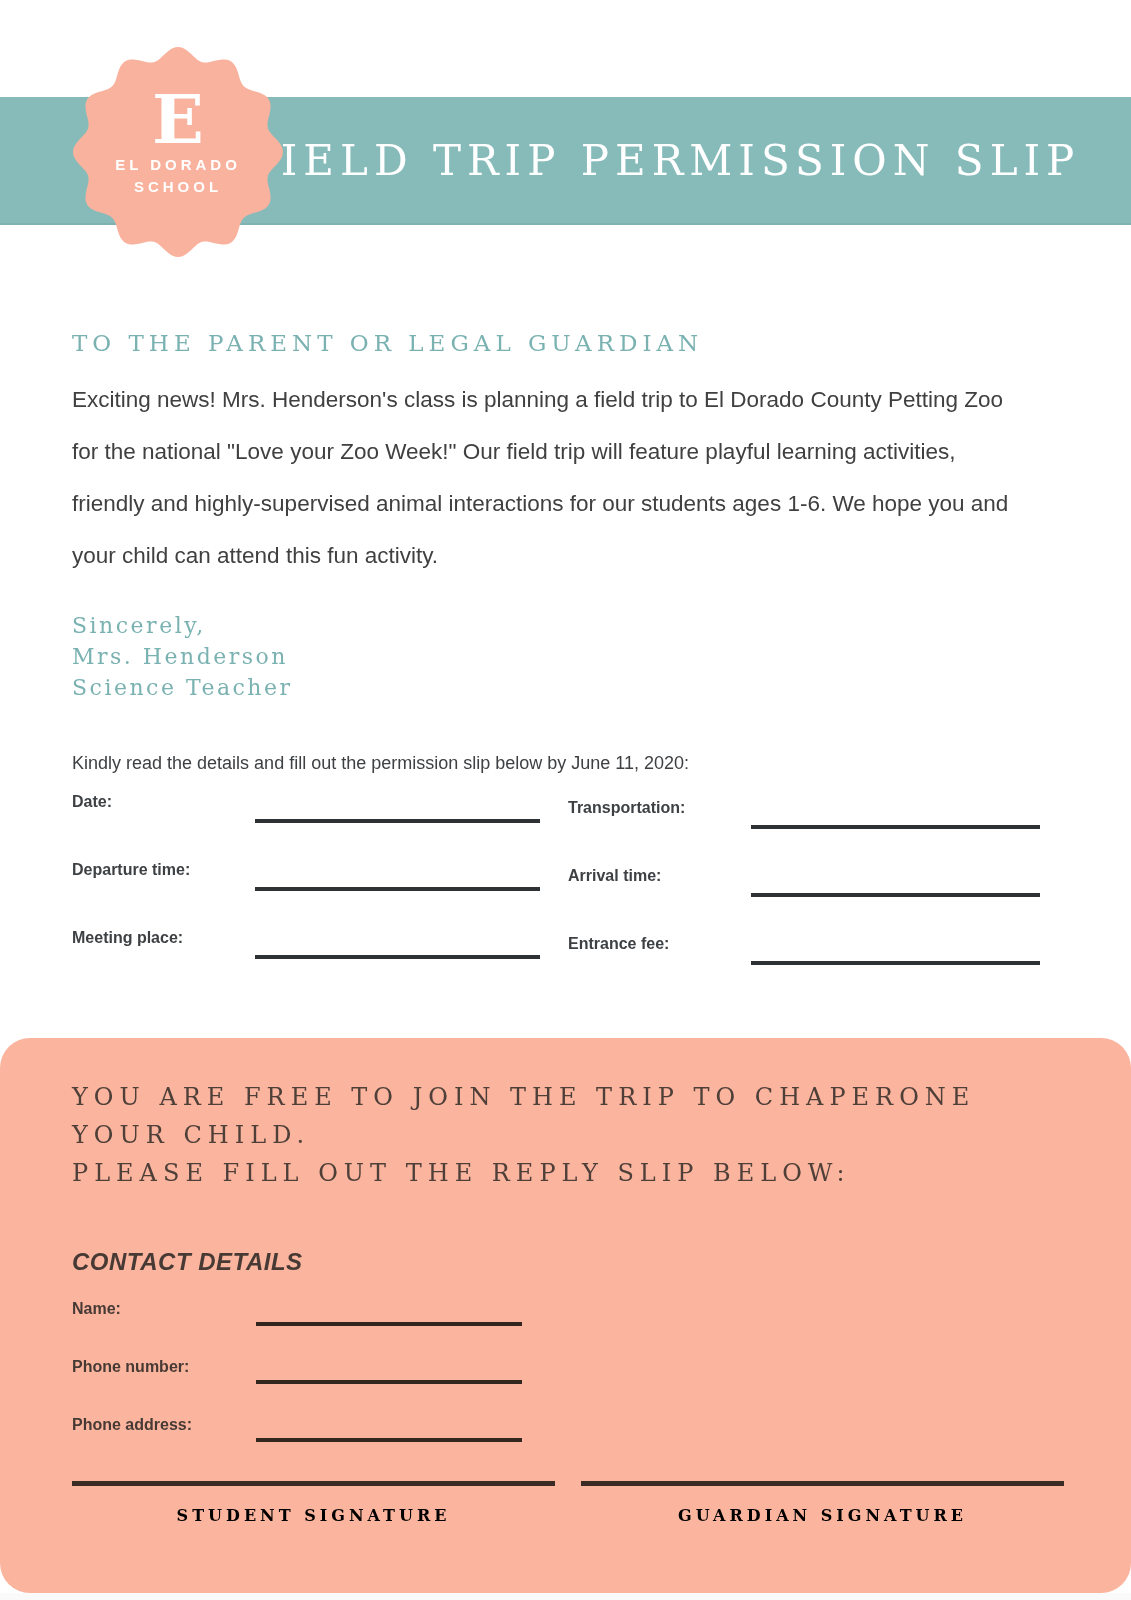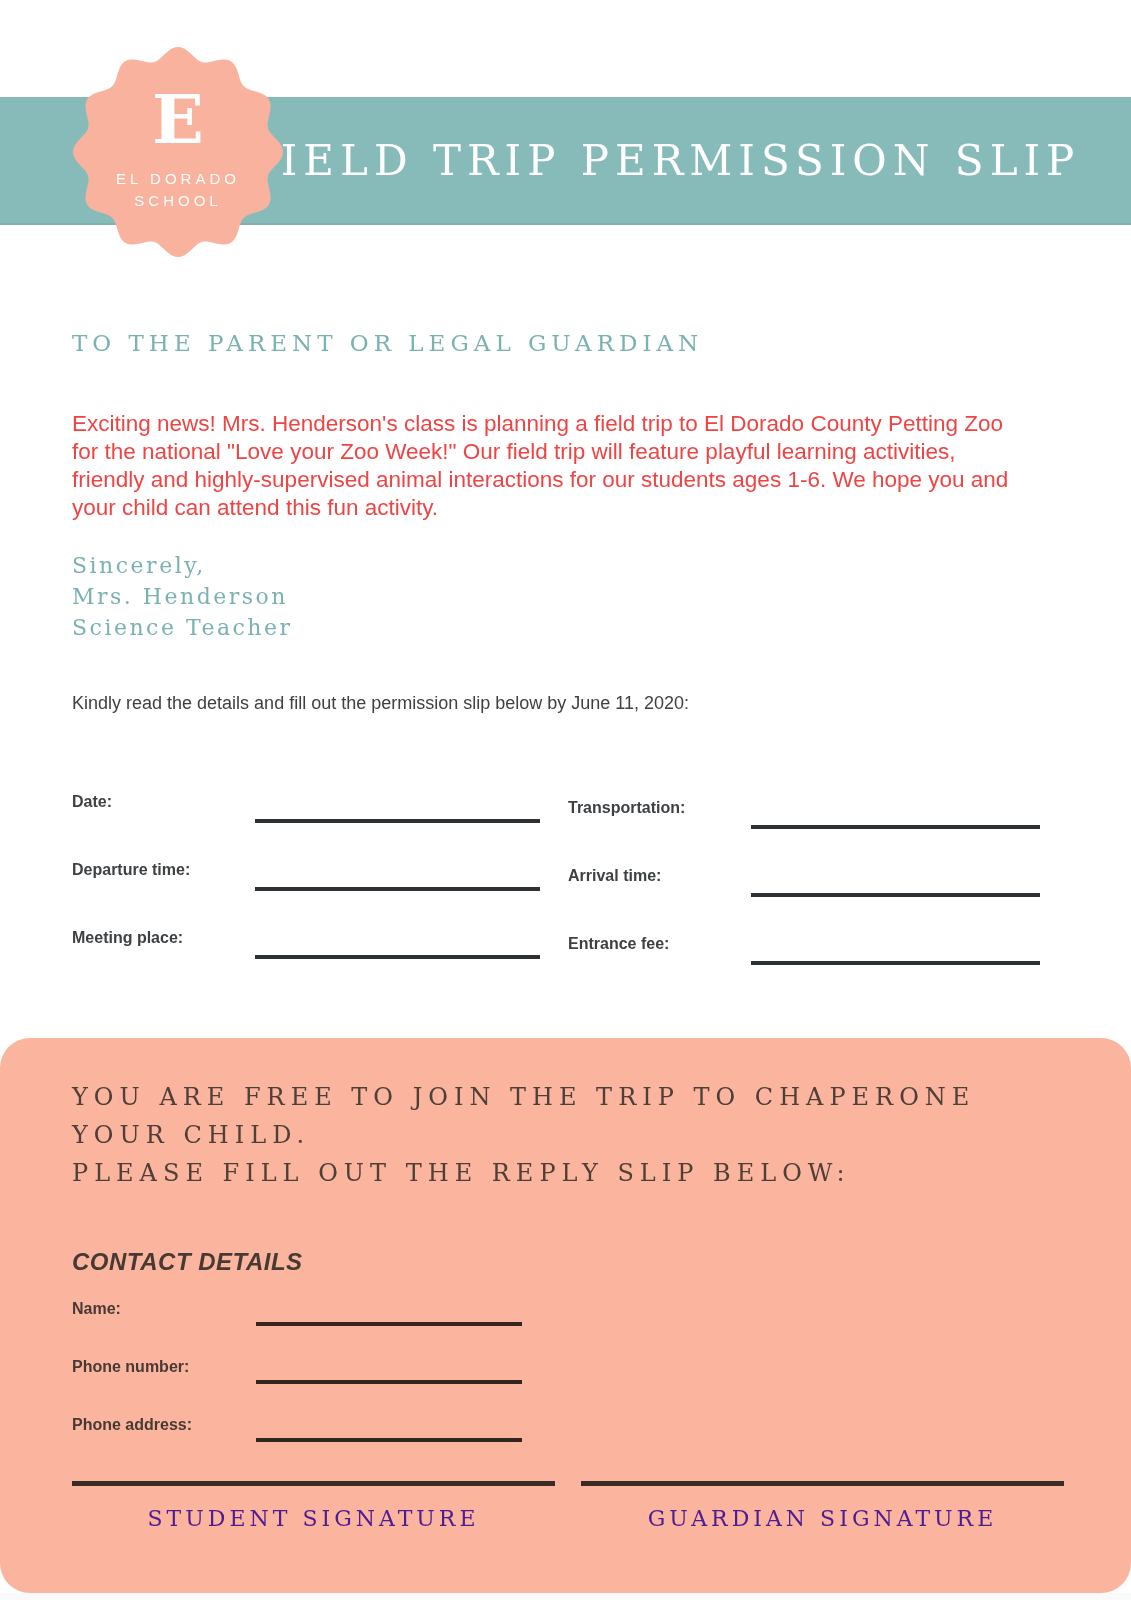--- a/index.html
+++ b/index.html
@@ -52,42 +52,42 @@
     text-align: center;
   }
   .badge-initial {
     margin-top: 38px;
     font-family: "DejaVu Serif", serif;
     font-weight: bold;
     font-size: 68px;
     line-height: 70px;
   }
   .badge-school {
-    margin-top: 14px;
     font-size: 15px;
     letter-spacing: 4px;
     line-height: 22px;
+    font-weight: bold;
   }
 
   
   .letter {
     position: absolute;
     top: 330px; left: 72px; width: 948px;
   }
   .salutation {
     font-family: "DejaVu Serif", serif;
     font-size: 23px;
     letter-spacing: 5px;
     color: #7ab1b1;
   }
   .body-text {
-    margin-top: 54px;
+    margin-top: 18px;
     font-size: 22.5px;
-    line-height: 28px;
-    color: #ef4444;
+    line-height: 52px;
+    color: #404040;
   }
   .closing {
     margin-top: 28px;
     font-family: "DejaVu Serif", serif;
     font-size: 22px;
     line-height: 31px;
     letter-spacing: 2.5px;
     color: #7ab1b1;
   }
   .instruction {
@@ -177,23 +177,24 @@
     top: 443px;
     display: flex;
     gap: 26px;
   }
   .signature { flex: 1; }
   .signature-line { border-top: 5px solid #3a2b25; }
   .signature-label {
     margin-top: 20px;
     text-align: center;
     font-family: "DejaVu Serif", serif;
-    font-size: 22px;
+    font-size: 16px;
     letter-spacing: 4px;
-    color: #4c1d95;
+    color: #000000;
+    font-weight: bold;
   }
   .bottom-strip {
     position: absolute;
     left: 0; right: 0; bottom: 0; height: 7px;
     background: #fafafa;
   }
 </style>
 </head>
 <body>
 

